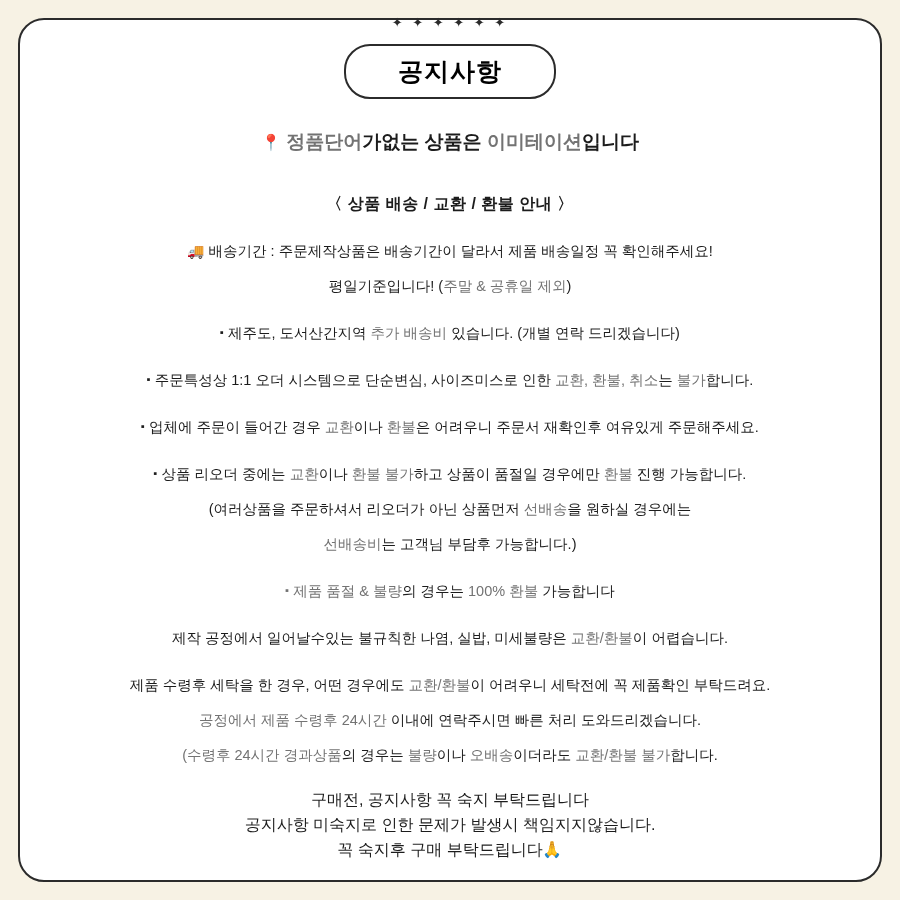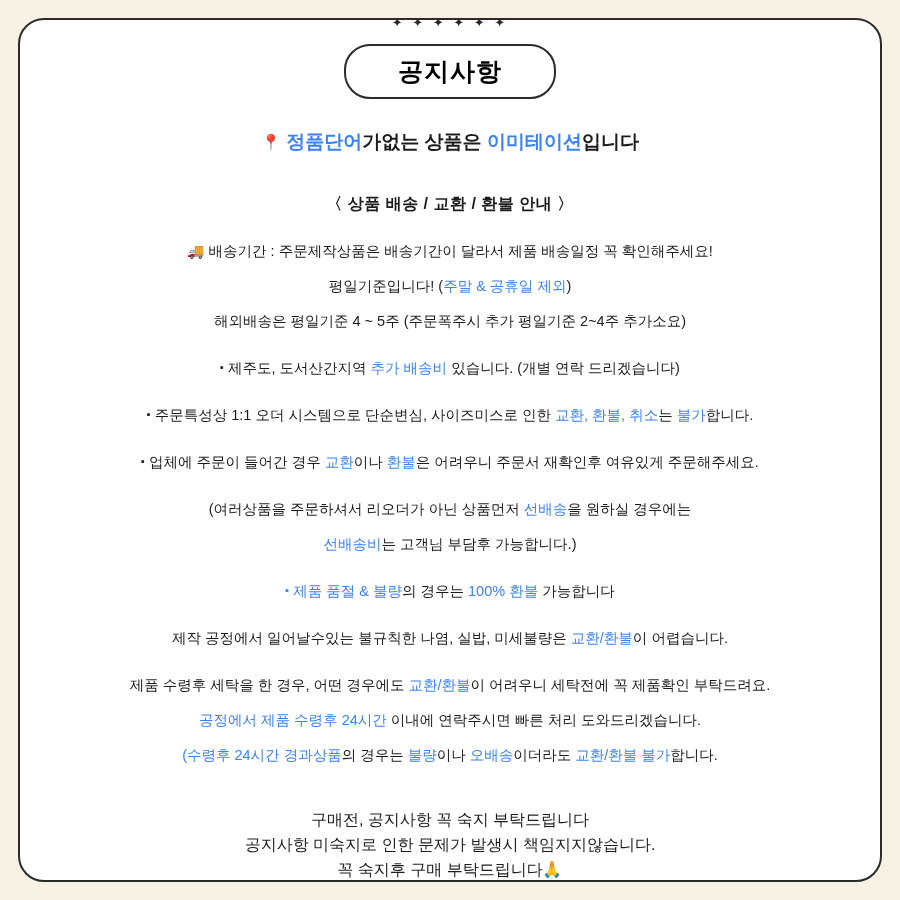--- a/index.html
+++ b/index.html
@@ -77,25 +77,25 @@
     margin-top: 22px;
   }
   .subhead {
     font-size: 16px;
     font-weight: bold;
     margin-top: 36px;
     letter-spacing: 0.5px;
   }
   .blk { margin-top: 26px; text-align: center; }
   .tight { margin-top: 14px; }
-  .red { color: #3b82f6; }
+  .red { color: #737373; }
   .pin { font-size: 16px; }
   .truck { font-size: 14px; }
   .bullet { font-size: 11px; vertical-align: 2px; }
-  .final { margin-top: 42px; font-size: 16px; }
+  .final { margin-top: 22px; font-size: 16px; }
   .final-line { font-size: 16px; line-height: 1.55; }
 </style>
 </head>
 <body>
 
 <div class="page">
   <div class="card">
 
     <div class="sparkle">✦ ✦ ✦ ✦ ✦ ✦</div>
 
@@ -111,21 +111,20 @@
       <div class="line subhead">〈 상품 배송 / 교환 / 환불 안내 〉</div>
 
       <div class="blk">
         <div class="line">
           <span class="truck">🚚</span>
           <span>배송기간 : 주문제작상품은 배송기간이 달라서 제품 배송일정 꼭 확인해주세요!</span>
         </div>
         <div class="line tight">
           <span>평일기준입니다! (</span><span class="red">주말 &amp; 공휴일 제외</span><span>)</span>
         </div>
-        <div class="line tight">해외배송은 평일기준 4 ~ 5주 (주문폭주시 추가 평일기준 2~4주 추가소요)</div>
       </div>
 
       <div class="blk">
         <div class="line">
           <span class="bullet">▪</span>
           <span>제주도, 도서산간지역 </span><span class="red">추가 배송비</span><span> 있습니다. (개별 연락 드리겠습니다)</span>
         </div>
       </div>
 
       <div class="blk">
@@ -136,20 +135,24 @@
       </div>
 
       <div class="blk">
         <div class="line">
           <span class="bullet">▪</span>
           <span>업체에 주문이 들어간 경우 </span><span class="red">교환</span><span>이나 </span><span class="red">환불</span><span>은 어려우니 주문서 재확인후 여유있게 주문해주세요.</span>
         </div>
       </div>
 
       <div class="blk">
+        <div class="line">
+          <span class="bullet">▪</span>
+          <span>상품 리오더 중에는 </span><span class="red">교환</span><span>이나 </span><span class="red">환불 불가</span><span>하고 상품이 품절일 경우에만 </span><span class="red">환불</span><span> 진행 가능합니다.</span>
+        </div>
         <div class="line tight">
           <span>(여러상품을 주문하셔서 리오더가 아닌 상품먼저 </span><span class="red">선배송</span><span>을 원하실 경우에는</span>
         </div>
         <div class="line tight">
           <span class="red">선배송비</span><span>는 고객님 부담후 가능합니다.)</span>
         </div>
       </div>
 
       <div class="blk">
         <div class="line">

